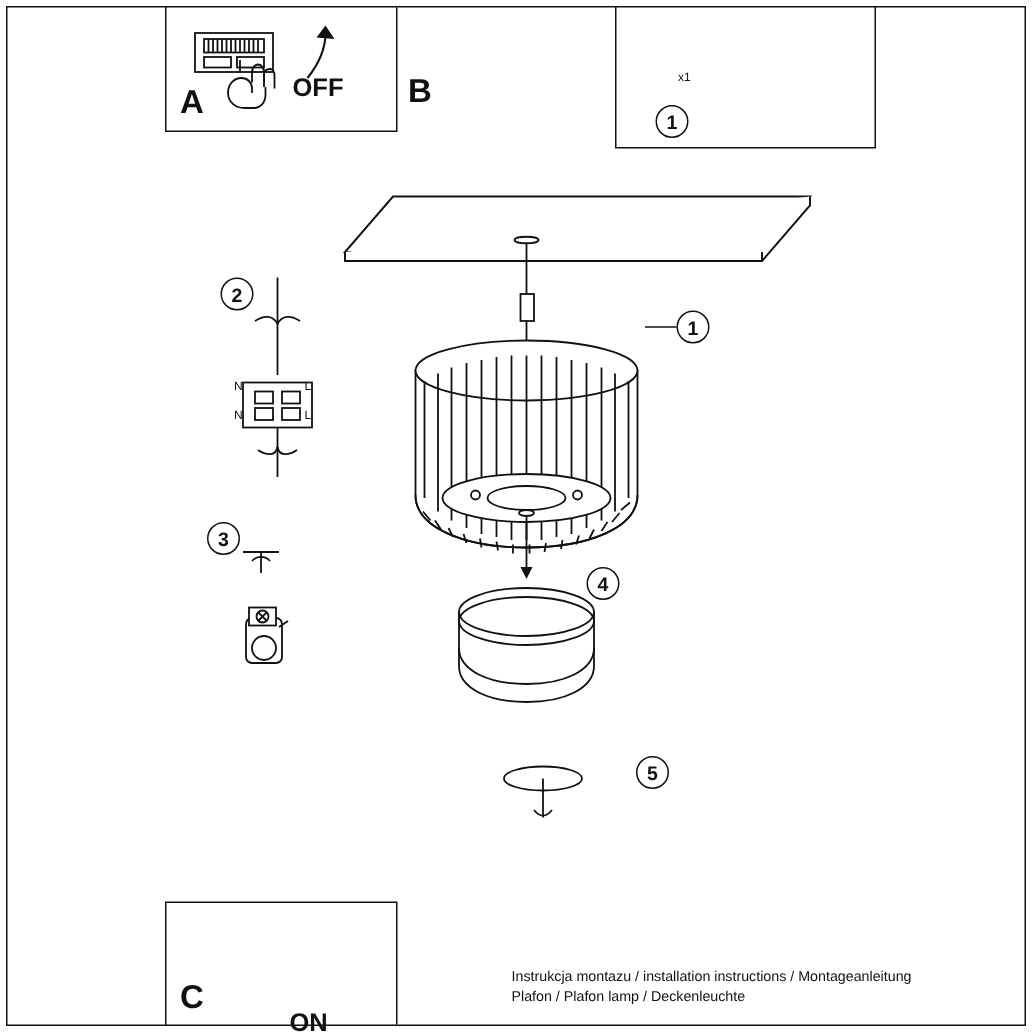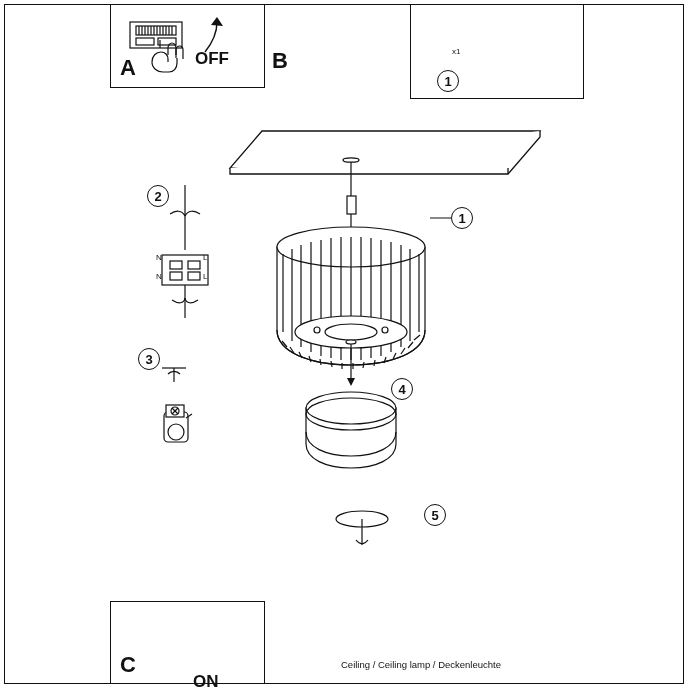--- a/index.html
+++ b/index.html
@@ -284,15 +284,16 @@
   <div class="circle-num" style="left:147px; top:185px;">2</div>
   <div class="circle-num" style="left:138px; top:348px;">3</div>
   <div class="circle-num" style="left:391px; top:378px;">4</div>
   <div class="circle-num" style="left:424px; top:504px;">5</div>
 
   <div class="lbl" style="left:156px; top:253px; font-size:8px;">N</div>
   <div class="lbl" style="left:203px; top:253px; font-size:8px;">L</div>
   <div class="lbl" style="left:156px; top:272px; font-size:8px;">N</div>
   <div class="lbl" style="left:203px; top:272px; font-size:8px;">L</div>
 
-  <div class="footer-txt" style="left:341px; top:658px;">Ceiling / Ceiling lamp / Deckenleuchte</div>
+  <div class="footer-txt" style="left:341px; top:645px;">Instrukcja montazu / installation instructions / Montageanleitung</div>
+  <div class="footer-txt" style="left:341px; top:658px;">Plafon / Plafon lamp / Deckenleuchte</div>
 
 </div>
 
 </body></html>

